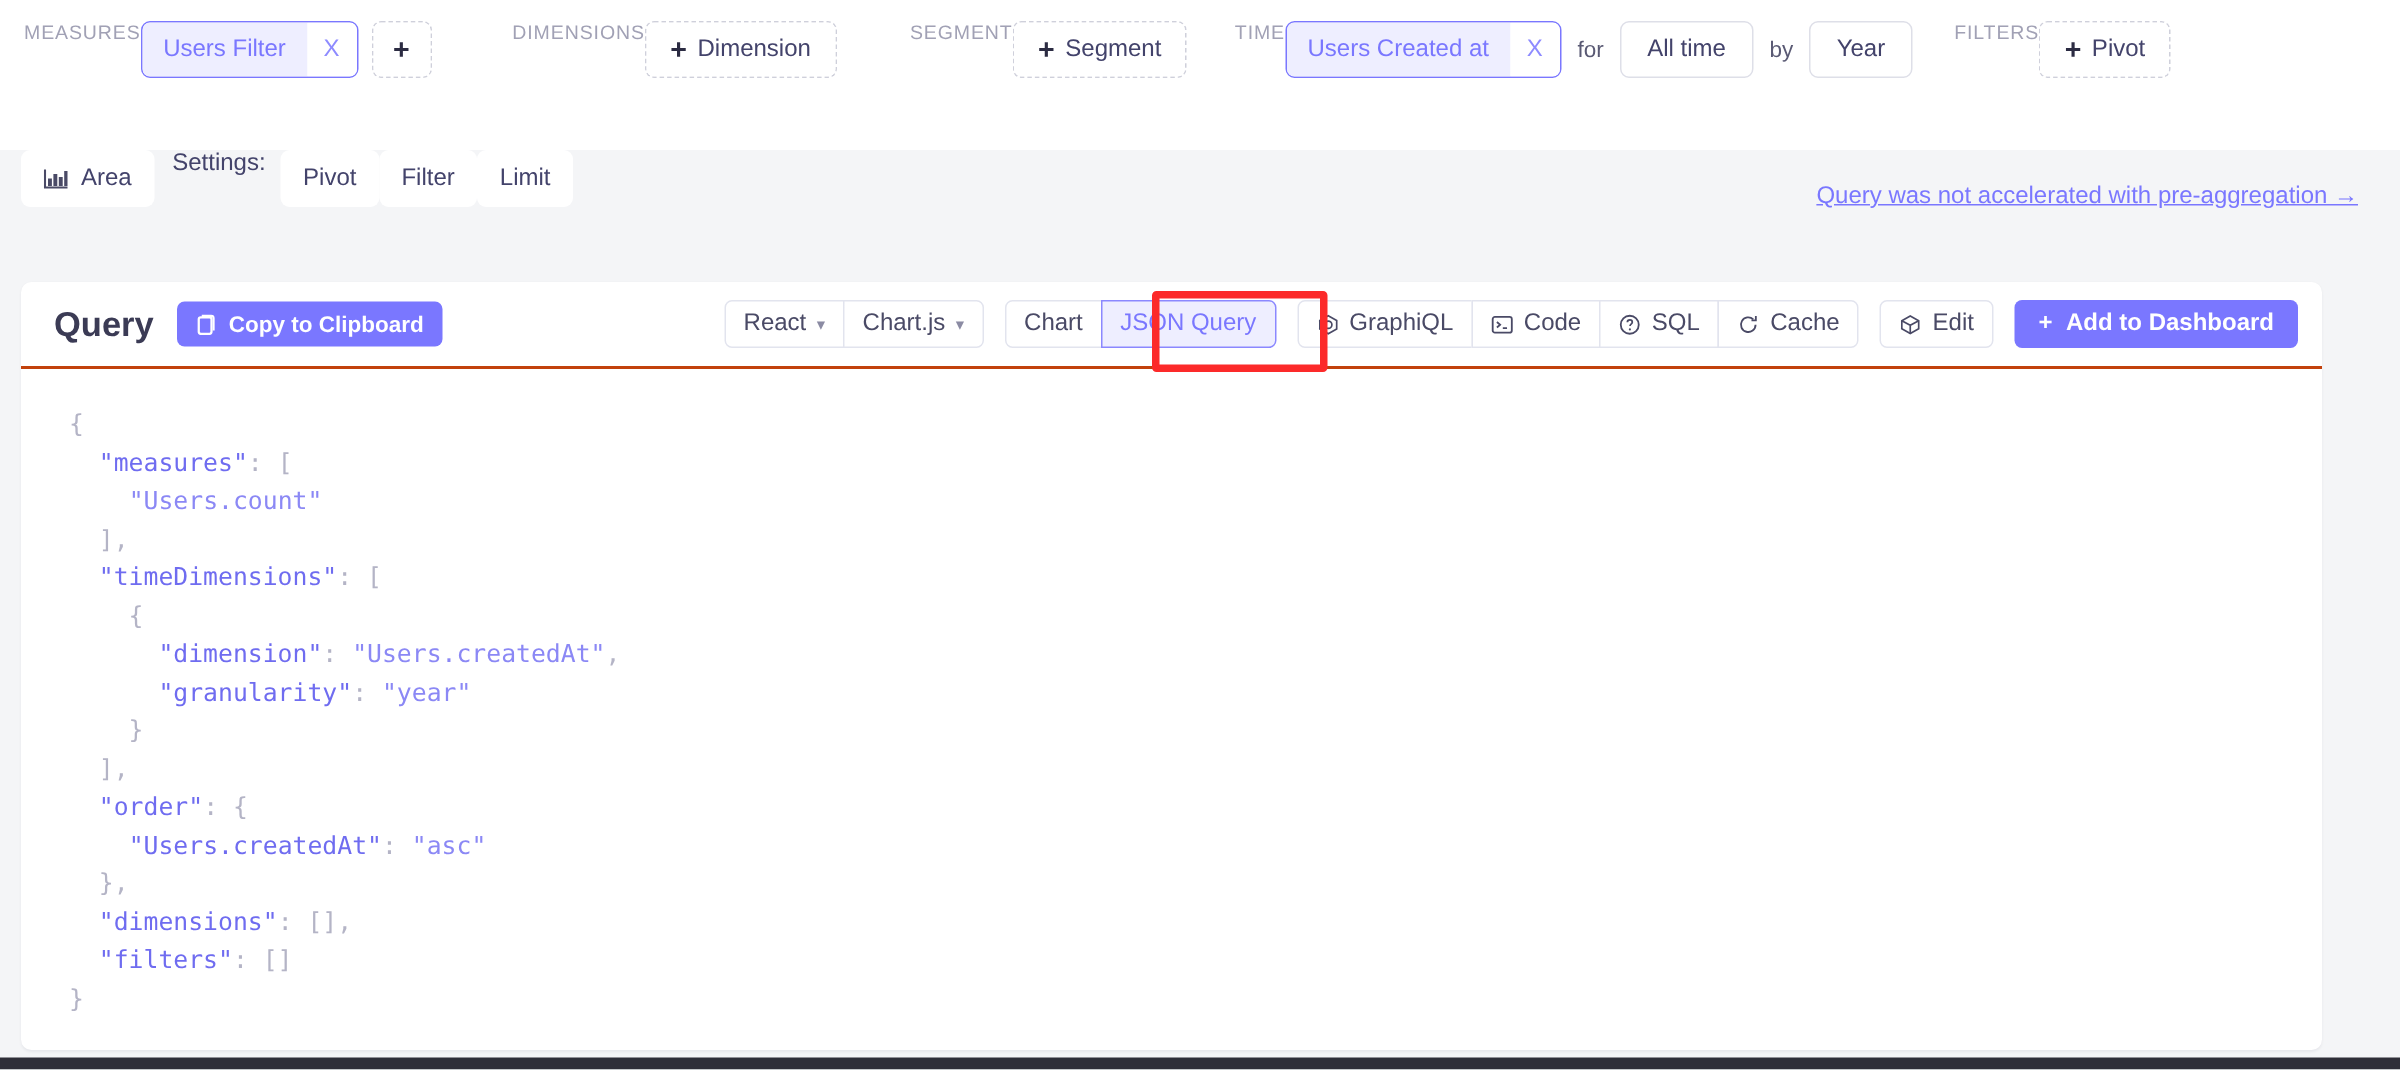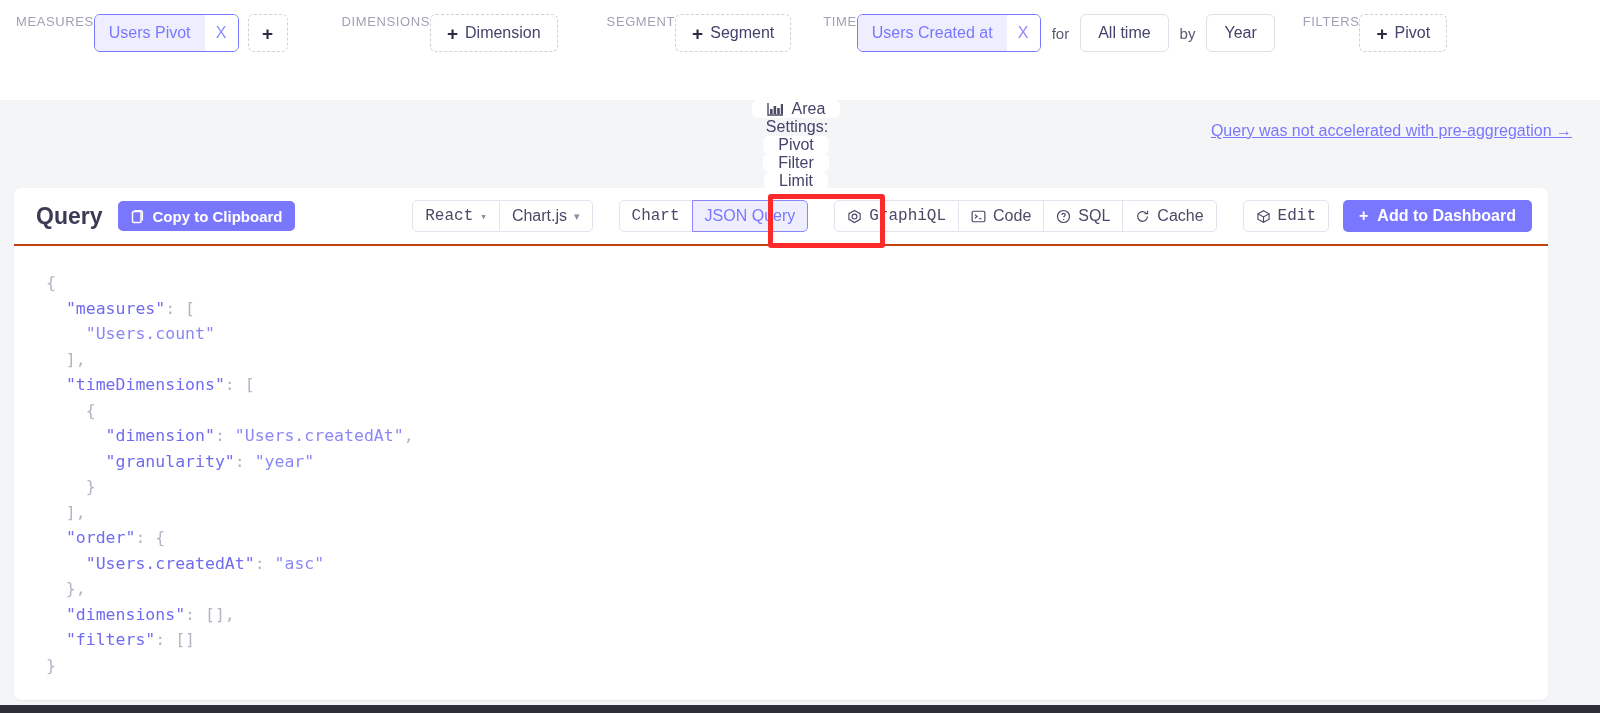--- a/index.html
+++ b/index.html
@@ -61,22 +61,22 @@
   }
   .conj { color: #5a5a74; font-size: 15px; padding: 0 2px; }
 
   .sp-dim { margin-left: 50px; }
   .sp-seg { margin-left: 45px; }
   .sp-time { margin-left: 28px; }
   .sp-filters { margin-left: 24px; }
 
   
   .settings-row {
-    height: 62px; display: flex; align-items: center;
-    padding: 0 22px 0 14px; position: relative; flex-direction: column;
+    height: 62px; display: flex; align-items: flex-start;
+    padding: 0 22px 0 14px; position: relative;
   }
   .chip {
     display: inline-flex; align-items: center; gap: 8px;
     height: 38px; padding: 0 15px; border-radius: 6px;
     background: #ffffff; color: #43436b; font-size: 16px; white-space: nowrap;
   }
   .settings-text { color: #43436b; font-size: 16px; margin: 0 10px 0 12px; }
   .accel-link {
     position: absolute; right: 28px; top: 50%; transform: translateY(-50%);
     color: #7a77ff; font-size: 16px; text-decoration: underline; white-space: nowrap;
@@ -108,21 +108,21 @@
     display: flex; align-items: center; gap: 14px;
   }
   .seg { display: flex; }
   .seg > .seg-btn {
     display: inline-flex; align-items: center; justify-content: center; gap: 7px;
     height: 32px; padding: 0 12px;
     border: 1px solid #e2e4ee; background: #ffffff;
     color: #4a4a66; font-size: 16px; white-space: nowrap;
     margin-left: -1px;
   }
-  .seg > .seg-btn:first-child { margin-left: 12px; border-radius: 5px 0 0 5px; font-family: Liberation Mono, monospace; }
+  .seg > .seg-btn:first-child { margin-left: 0; border-radius: 5px 0 0 5px; }
   .seg > .seg-btn:last-child { border-radius: 0 5px 5px 0; }
   .seg > .seg-btn.only { border-radius: 5px; }
   .seg-btn.active {
     background: #eeeeff; border-color: #8b88ff; color: #7a77ff; z-index: 2;
   }
   .caret { font-size: 11px; color: #8b8ba3; }
   .add-dash {
     display: inline-flex; align-items: center; gap: 9px;
     height: 32px; padding: 0 16px; border-radius: 5px;
     background: #7a77ff; color: #fff; font-size: 16px; font-weight: 700; white-space: nowrap;
@@ -157,21 +157,21 @@
 
 <div class="page">
 
   <div class="builder">
     <div class="builder-inner">
 
       <div class="group">
         <div class="group-label">MEASURES</div>
         <div class="group-row">
           <div class="pill">
-            <span class="pill-label">Users Pivot</span>
+            <span class="pill-label">Users Filter</span>
             <span class="pill-x">X</span>
           </div>
           <div class="dashed-btn square">
             <span class="plus">+</span>
           </div>
         </div>
       </div>
 
       <div class="group sp-dim">
         <div class="group-label">DIMENSIONS</div>

